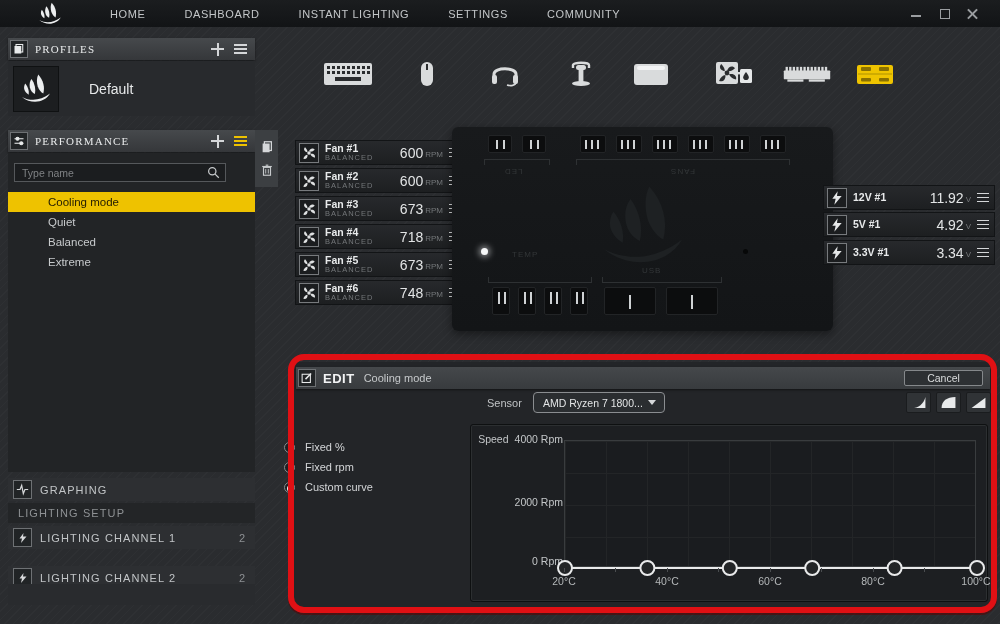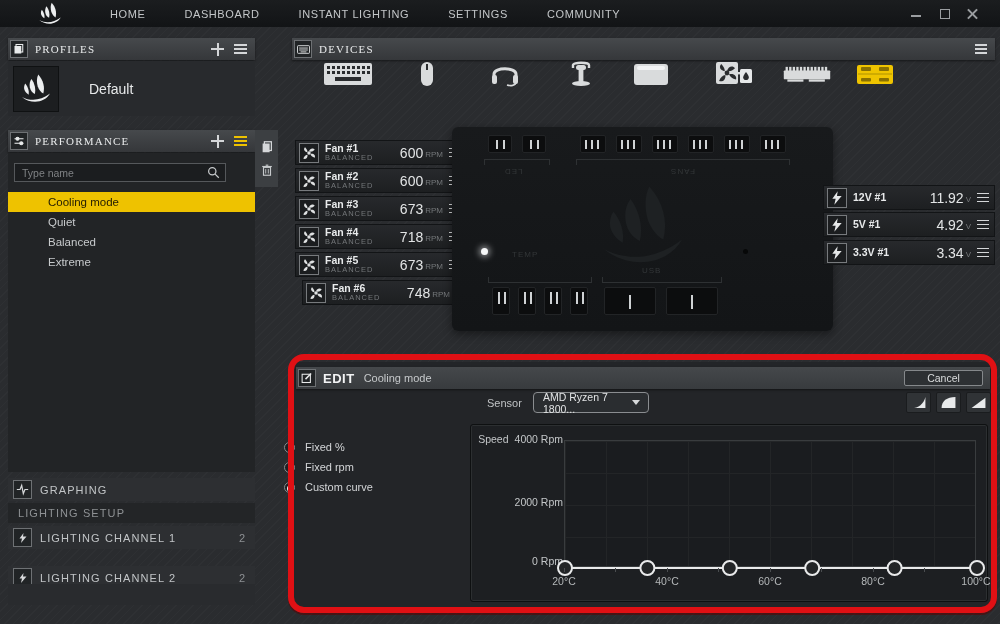--- a/index.html
+++ b/index.html
@@ -101,21 +101,21 @@
   .dark-dot { position:absolute; left:291px; top:122px; width:5px; height:5px; border-radius:50%; background:#070808; }
   
   .edit-bg { position:absolute; left:292px; top:362px; width:701px; height:247px; background:#232528; }
   .edit-head { left:296px; top:367px; width:694px; background:linear-gradient(#45484b,#383b3e); }
   .edit-head .tile { cursor:pointer; }
   .edit-title { font-size:13px; font-weight:bold; color:#f2f3f4; letter-spacing:0.5px; }
   .edit-sub { font-size:11px; color:#c6c9cb; margin-left:9px; }
   .cancel-btn { margin-left:auto; margin-right:7px; width:79px; height:16px; line-height:14px; text-align:center;
     font-size:10.5px; color:#dadcdd; background:#2d3033; border:1px solid #85888b; border-radius:2px; cursor:pointer; }
   .sensor-label { position:absolute; left:487px; top:397px; font-size:11px; color:#bfc2c4; }
-  .sensor-dd { position:absolute; left:533px; top:392px; width:116px; height:21px; background:#2a2d30;
+  .sensor-dd { position:absolute; left:533px; top:392px; width:132px; height:21px; background:#2a2d30;
     border:1px solid #8a8d90; border-radius:4px; display:flex; align-items:center; cursor:pointer; }
   .sensor-val { flex:1; font-size:10.5px; color:#e2e4e5; padding-left:9px; }
   .caret { width:0; height:0; border-left:4px solid transparent; border-right:4px solid transparent;
     border-top:5px solid #d6d8da; margin-right:8px; }
   .curve-btns { position:absolute; left:906px; top:392px; display:flex; gap:5px; }
   .cbtn { width:25px; height:21px; background:#303336; border:1px solid #1a1c1e; border-radius:2px;
     display:flex; align-items:center; justify-content:center; cursor:pointer; }
   .cbtn svg { width:19px; height:15px; }
   .radio-group { position:absolute; left:284px; top:437px; }
   .radio-row { display:flex; align-items:center; height:20px; cursor:pointer; }
@@ -267,33 +267,20 @@
     <span class="tile">
       <svg viewBox="0 0 24 24" width="12" height="12">
           <polygon points="13,2 5,13 10,13 8,22 19,9 12,9" fill="#d6d8da"></polygon>
         </svg>
     </span>
     <span class="srow-label">LIGHTING CHANNEL 2</span>
     <span class="srow-count">2</span>
   </div>
   <div class="empty-row"></div>
 
-  <div class="phead devices-head">
-    <span class="tile">
-      <svg viewBox="0 0 18 12" width="13" height="9">
-          <rect x="0.7" y="0.7" width="16.6" height="10.6" rx="1" fill="none" stroke="#e8eaeb" stroke-width="1.2"></rect>
-          <line x1="3" y1="4" x2="15" y2="4" stroke="#e8eaeb" stroke-width="1.2"></line>
-          <line x1="3" y1="6.7" x2="15" y2="6.7" stroke="#e8eaeb" stroke-width="1.2"></line>
-          <line x1="5" y1="9.3" x2="13" y2="9.3" stroke="#e8eaeb" stroke-width="1.2"></line>
-        </svg>
-    </span>
-    <span class="ptitle">DEVICES</span>
-    <span class="spacer"></span>
-    <span class="burger small menu"></span>
-  </div>
   <div class="device-strip">
     <div class="dev-slot" style="left:31px">
       <svg viewBox="0 0 50 26">
           <rect x="1" y="2" width="48" height="22" rx="2" fill="#d9dbdc"></rect>
           <g fill="#2a2c2e">
             <rect x="4" y="5" width="3" height="3"></rect>
             <rect x="9" y="5" width="3" height="3"></rect>
             <rect x="14" y="5" width="3" height="3"></rect>
             <rect x="19" y="5" width="3" height="3"></rect>
             <rect x="24" y="5" width="3" height="3"></rect>
@@ -487,21 +474,21 @@
         </svg>
       </span>
     <span class="hw-name-wrap">
         <div class="hw-name">Fan #5</div>
         <div class="hw-sub">BALANCED</div>
       </span>
     <span class="hw-val">673</span>
     <span class="hw-unit">RPM</span>
     <span class="burger small"></span>
   </div>
-  <div class="hw-row" style="left:302px; top:280px">
+  <div class="hw-row" style="left:295px; top:280px">
     <span class="hw-tile">
         <svg viewBox="0 0 24 24">
           <g fill="#dfe1e2">
             <circle cx="12" cy="12" r="2.6"></circle>
             <path d="M12 9.5 C13.6 4.6 18.5 4.3 20.6 7.2 C17.7 10.1 14.6 10.9 12 9.5 Z"></path>
             <path d="M14.2 13.4 C19.3 12.3 22 15.9 20.6 19 C16.8 18 14.8 16 14.2 13.4 Z"></path>
             <path d="M9.8 14.5 C10.4 19.7 6.4 22 3.4 20.3 C4.9 16.6 7.3 14.7 9.8 14.5 Z"></path>
             <path d="M9.6 10.7 C4.4 10 3.3 5.3 6.2 3.2 C8.9 6.2 9.9 8.3 9.6 10.7 Z"></path>
           </g>
         </svg>

